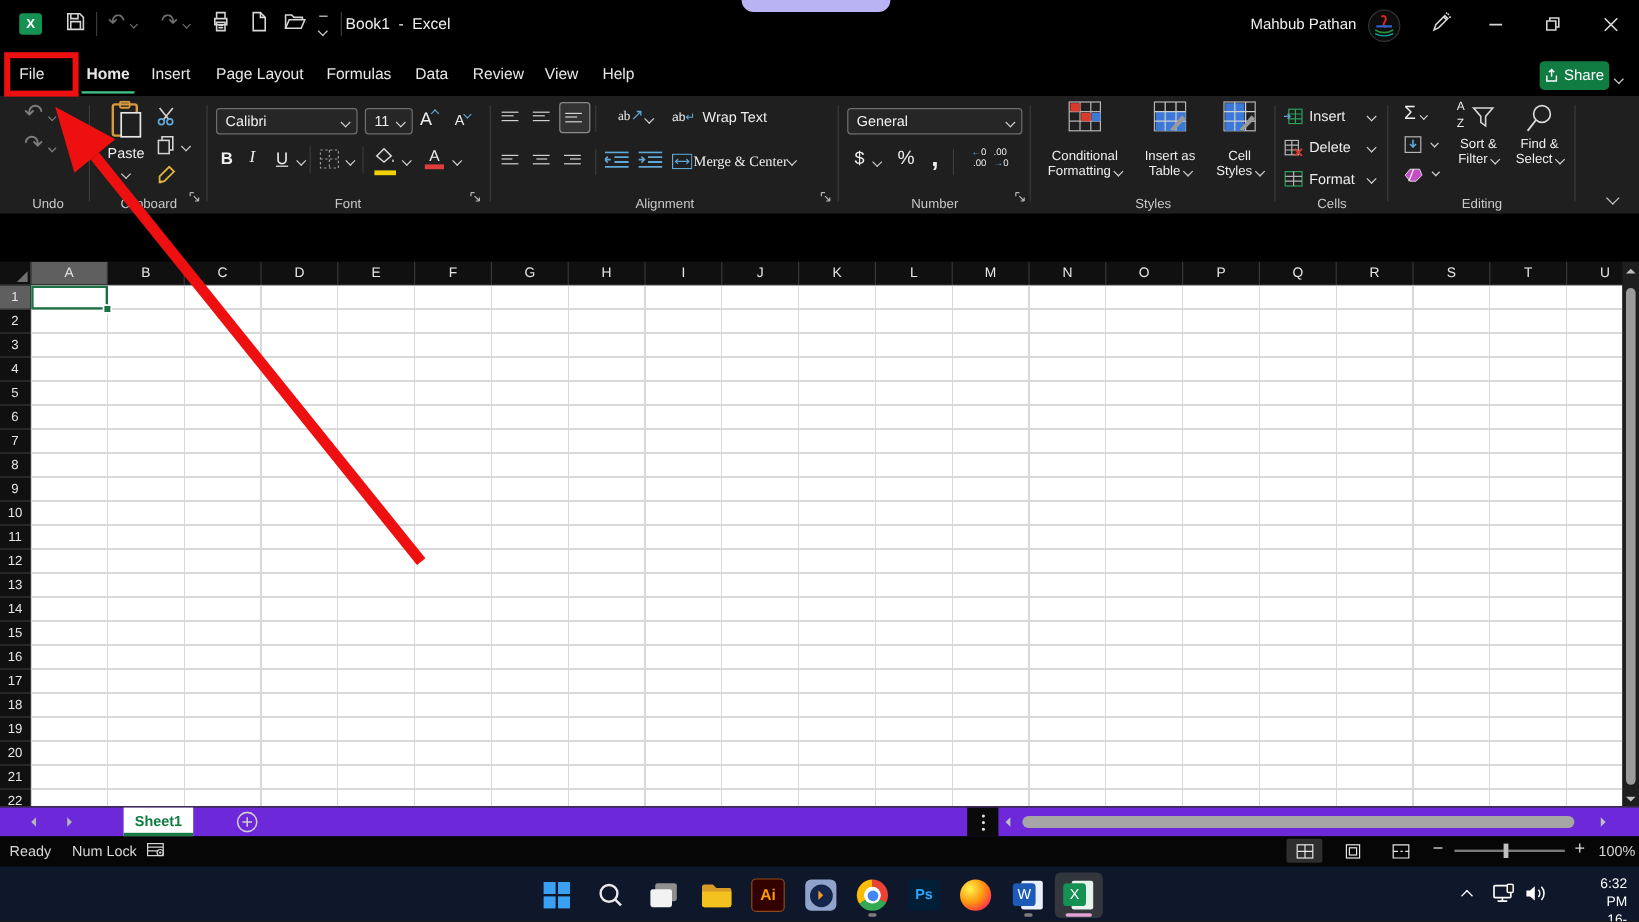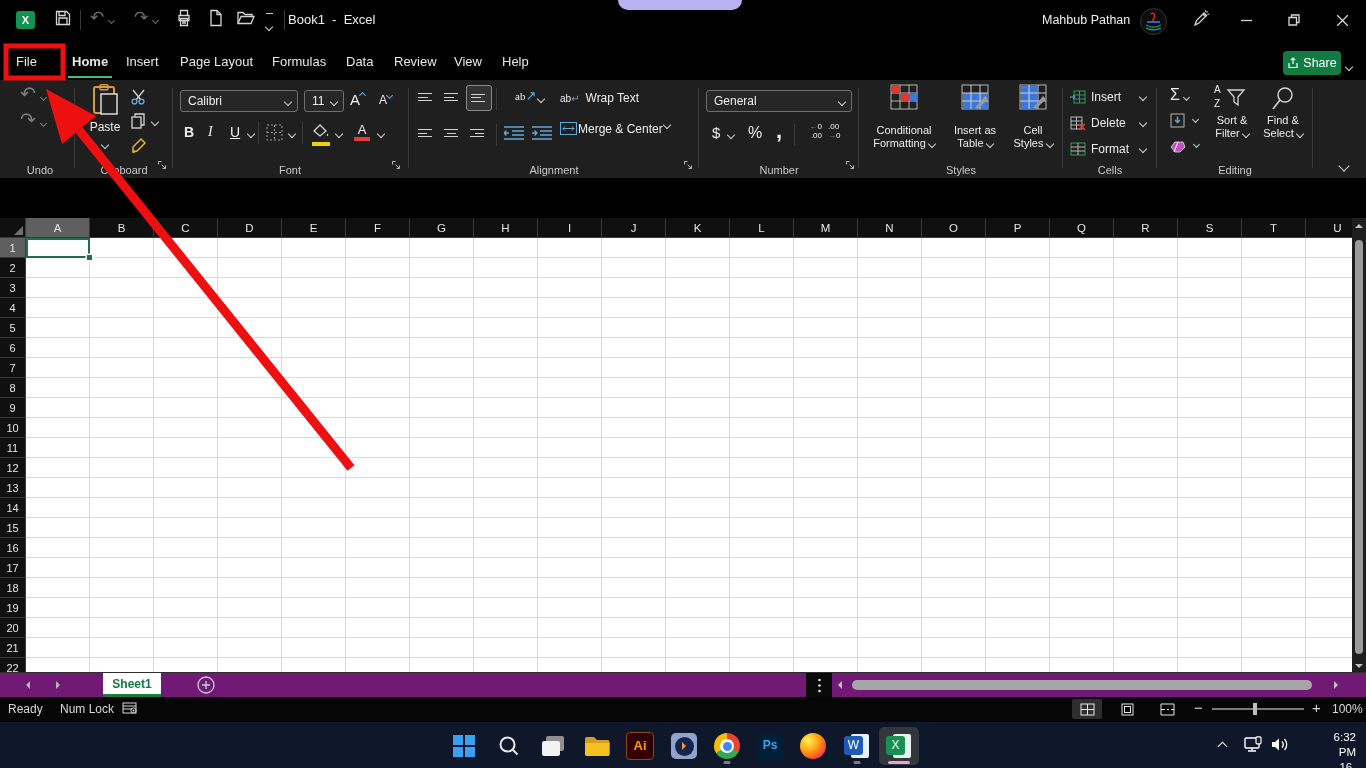--- a/index.html
+++ b/index.html
@@ -62,21 +62,21 @@
   .rh.sel{background:#5f5f5f;}
   .cells{position:absolute;left:26px;top:20px;width:1326px;bottom:0;background:
     repeating-linear-gradient(to right,transparent 0 63px,#d9d9d9 63px 64px),
     repeating-linear-gradient(to bottom,transparent 0 19px,#d9d9d9 19px 20px),#fff;}
   .selcell{position:absolute;left:0;top:0;width:64px;height:20px;border:2px solid #1e7145;box-sizing:border-box;background:#fff;}
   .selcell:after{content:"";position:absolute;right:-4px;bottom:-4px;width:5px;height:5px;background:#1e7145;box-shadow:0 0 0 1.5px #fff;}
   .vscroll{position:absolute;right:0;top:0;width:14px;bottom:0;background:#1e1e1e;}
   .vthumb{position:absolute;left:3px;right:3px;top:22px;bottom:18px;background:#9b9b9b;border-radius:4px;}
   .tri{width:0;height:0;border:4px solid transparent;}
   
-  .sheetbar{position:absolute;left:0;top:672px;width:1366px;height:25px;background:#701a75;border-top:1px solid #2e2e2e;box-sizing:border-box;}
+  .sheetbar{position:absolute;left:0;top:672px;width:1366px;height:25px;background:#6d28d9;border-top:1px solid #2e2e2e;box-sizing:border-box;}
   .sheettab{position:absolute;left:103px;top:0;width:58px;height:24px;background:#fff;color:#107c41;font-weight:bold;
     font-size:12px;text-align:center;line-height:22px;border-bottom:3px solid #1a7a43;box-sizing:border-box;}
   .hthumb{position:absolute;left:852px;top:7px;width:460px;height:10px;background:#a6a6a6;border-radius:5px;}
   .dotsbtn{position:absolute;left:806px;top:0;width:26px;height:24px;background:#0a0a0a;color:#e0e0e0;
     display:flex;align-items:center;justify-content:center;}
   
   .statusbar{position:absolute;left:0;top:697px;width:1366px;height:25px;background:#060606;color:#d8d8d8;font-size:12px;}
   .viewbtn{position:absolute;top:2px;width:30px;height:20px;display:flex;align-items:center;justify-content:center;}
   .viewbtn.active{background:#2e2e2e;border-radius:2px;}
   
@@ -294,21 +294,21 @@
           </svg></div>
       <div class="abs" style="left:120px;top:46px;">
         <svg width="20" height="14">
             <path d="M0 1h20M8 5h12M8 9h12M0 13h20" stroke="#5fa8d8" stroke-width="1.5"></path>
             <path d="M0 7h5M2.5 4.5L5 7l-2.5 2.5" stroke="#5fa8d8" stroke-width="1.3" fill="none"></path>
           </svg></div>
       <div class="abs" style="left:148px;top:6px;height:24px;display:flex;align-items:center;gap:6px;">
         <span style="font-size:10px;color:#ededed;"><span>ab</span><span style="color:#5fa8d8;">↵</span></span>
         <span style="font-size:12px;color:#ededed;">Wrap Text</span>
       </div>
-      <div class="abs" style="left:148px;top:42px;height:24px;display:flex;align-items:flex-start;gap:1px;">
+      <div class="abs" style="left:148px;top:42px;height:24px;display:flex;align-items:center;gap:1px;font-family:Liberation Serif, serif;">
         <svg width="17" height="13">
             <rect x="0.5" y="0.5" width="16" height="12" fill="none" stroke="#5fa8d8"></rect>
             <path d="M3 6.5h11M5 4.5l-2 2 2 2M12 4.5l2 2-2 2" stroke="#5fa8d8" fill="none"></path>
           </svg>
         <span style="font-size:12px;color:#ededed;">Merge &amp; Center</span>
         <span class="chev" style="color:#cfcfcf;"></span>
       </div>
       <div class="grp-label">Alignment</div>
       <div class="launcher"><svg width="10" height="10">
             <path d="M1.5 1.5h3M1.5 1.5v3M4.5 4.5l4 4M8.5 8.5v-3M8.5 8.5h-3" stroke="#b5b5b5" fill="none"></path>

